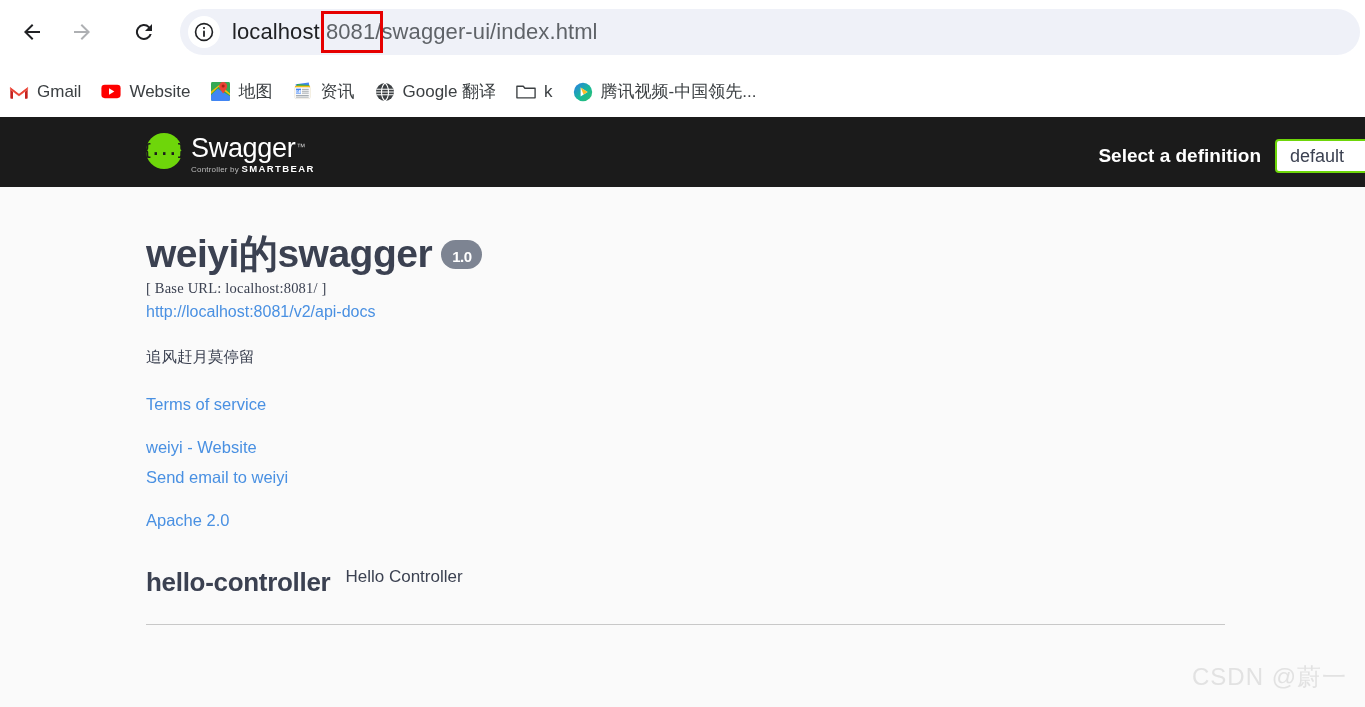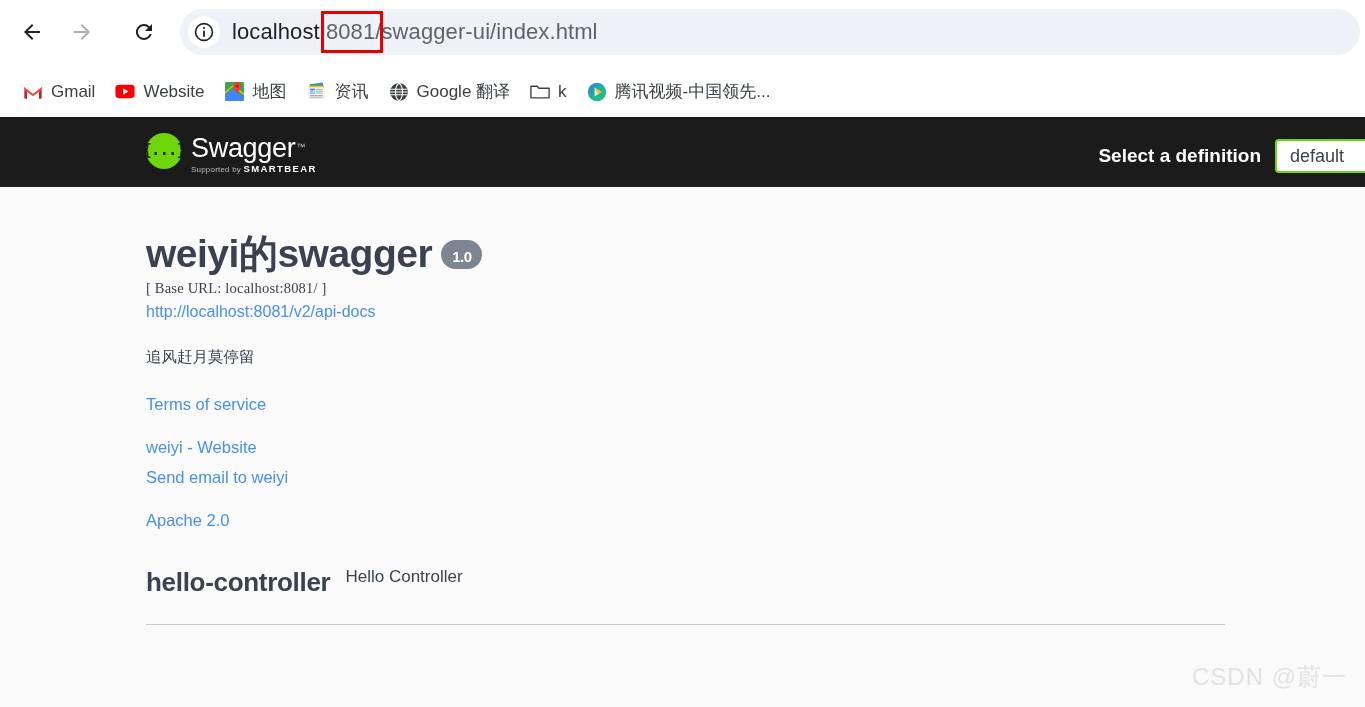--- a/index.html
+++ b/index.html
@@ -53,21 +53,21 @@
     position: absolute; left: 321px; top: 11px;
     width: 62px; height: 42px;
     border: 3px solid #e60000;
     background: transparent;
     pointer-events: none;
   }
 
   
   .bookmarks-bar {
     position: absolute; left: 0; top: 66px; width: 1365px; height: 51px;
-    display: flex; align-items: center; padding-left: 14px;
+    display: flex; align-items: center; 
     background: #ffffff;
   }
   .bm {
     display: flex; align-items: center; height: 32px;
     padding: 0 9px; border-radius: 4px; margin-right: 2px;
     white-space: nowrap;
   }
   .bm-ico {
     width: 20px; height: 20px; margin-right: 8px; flex: 0 0 auto;
     display: flex; align-items: center; justify-content: center;
@@ -325,21 +325,21 @@
   <div class="swagger-topbar">
     <div class="logo-wrap">
       <div class="logo-circle">
         <span class="logo-glyph">{...}</span>
       </div>
       <div class="logo-text-block">
         <div>
           <span class="logo-word">Swagger</span><span class="logo-tm">™</span>
         </div>
         <div class="logo-sub">
-          <span>Supported by</span>
+          <span>Controller by</span>
           <b>SMARTBEAR</b>
         </div>
       </div>
     </div>
 
     <div class="topbar-right">
       <div class="def-label">Select a definition</div>
       <div class="def-select">
         <span>default</span>
       </div>

